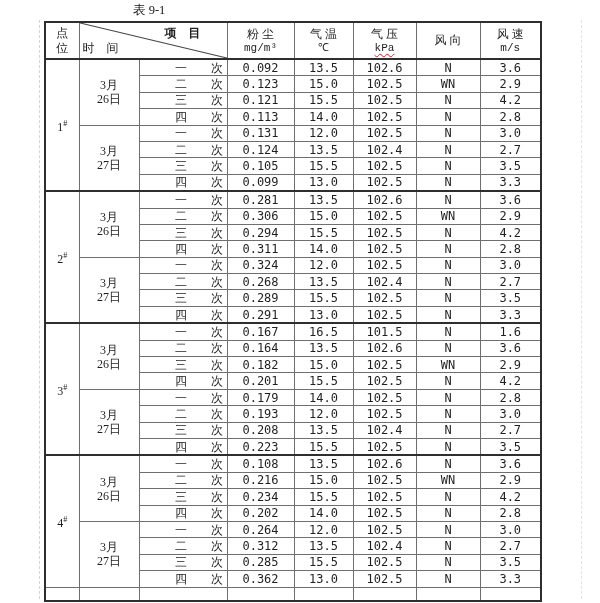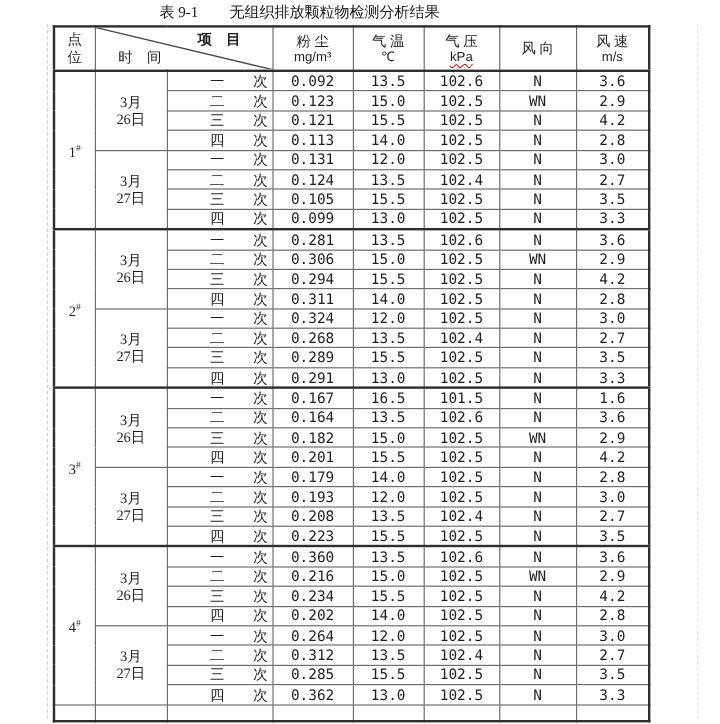--- a/index.html
+++ b/index.html
@@ -8,43 +8,42 @@
   .title{position:absolute;left:133px;top:2px;display:flex;gap:26px;font-size:12.5px;
          color:#161616;white-space:nowrap;}
   .boundary{position:absolute;top:20px;bottom:4px;width:0;border-left:1px dashed #d4d4d4;}
   .b-left{left:39px;}
   .b-right{left:581px;border-left-color:#e3e3e3;}
   table.tbl{position:absolute;left:44px;top:21px;width:496px;table-layout:fixed;
             border-collapse:collapse;border:2px solid #2e2e2e;}
   .tbl th,.tbl td{border:1px solid #6f6f6f;padding:0;margin:0;text-align:center;
             vertical-align:middle;font-weight:normal;color:#1f1f1f;overflow:hidden;}
   thead th{height:35px;font-size:12px;line-height:1.2;border-bottom:2px solid #2e2e2e;}
-  .unit{font-size:11px;font-family:Liberation Sans, sans-serif;display:block;line-height:1.1;}
+  .unit{font-size:11px;font-family:Liberation Mono, monospace;display:block;line-height:1.1;}
   .misspell{text-decoration:underline;text-decoration-style:wavy;
             text-decoration-color:#cc2222;text-decoration-thickness:1px;text-underline-offset:2px;}
   .corner{position:relative;}
   .corner svg{position:absolute;left:0;top:0;width:100%;height:100%;display:block;}
   .corner .lbl-item{position:absolute;top:3px;left:60px;width:86px;text-align:center;font-size:12px;font-weight:bold;}
-  .corner .lbl-time{position:absolute;bottom:3px;left:19px;font-size:12px;}
+  .corner .lbl-time{position:absolute;bottom:3px;left:3px;font-size:12px;}
   tbody.grp{border-top:2px solid #2e2e2e;}
   .r td{height:15.4px;font-size:12px;line-height:14px;}
   td.num{font-family:"DejaVu Sans Mono",monospace;font-size:12px;letter-spacing:0;}
   td.sq{font-size:12px;padding-left:32px;}
   td.pt{font-size:12px;}
   td.pt sup{font-size:8px;vertical-align:super;}
   td.dt div{line-height:14px;font-size:12px;}
   tr.empty td{height:12px;}
 </style>
 </head>
 <body>
 
 <div class="page">
   <div class="title">
     <span>表 9-1</span>
-    <span>无组织排放颗粒物检测分析结果</span>
   </div>
   <div class="boundary b-left"></div>
   <div class="boundary b-right"></div>
 
   <table class="tbl">
     <colgroup>
       <col style="width:34px">
         <col style="width:60px">
         <col style="width:88px">
       <col style="width:67px">
@@ -317,21 +316,21 @@
     </tbody>
 
     <tbody class="grp">
       <tr class="r">
         <td class="pt" rowspan="8"><span>4</span><sup>#</sup></td>
         <td class="dt" rowspan="4">
             <div>3月</div>
             <div>26日</div>
           </td>
         <td class="sq">一　　次</td>
-          <td class="num">0.360</td>
+          <td class="num">0.108</td>
           <td class="num">13.5</td>
           <td class="num">102.6</td>
           <td class="num">N</td>
           <td class="num">3.6</td>
       </tr>
       <tr class="r">
           <td class="sq">二　　次</td>
           <td class="num">0.216</td>
           <td class="num">15.0</td>
           <td class="num">102.5</td>

